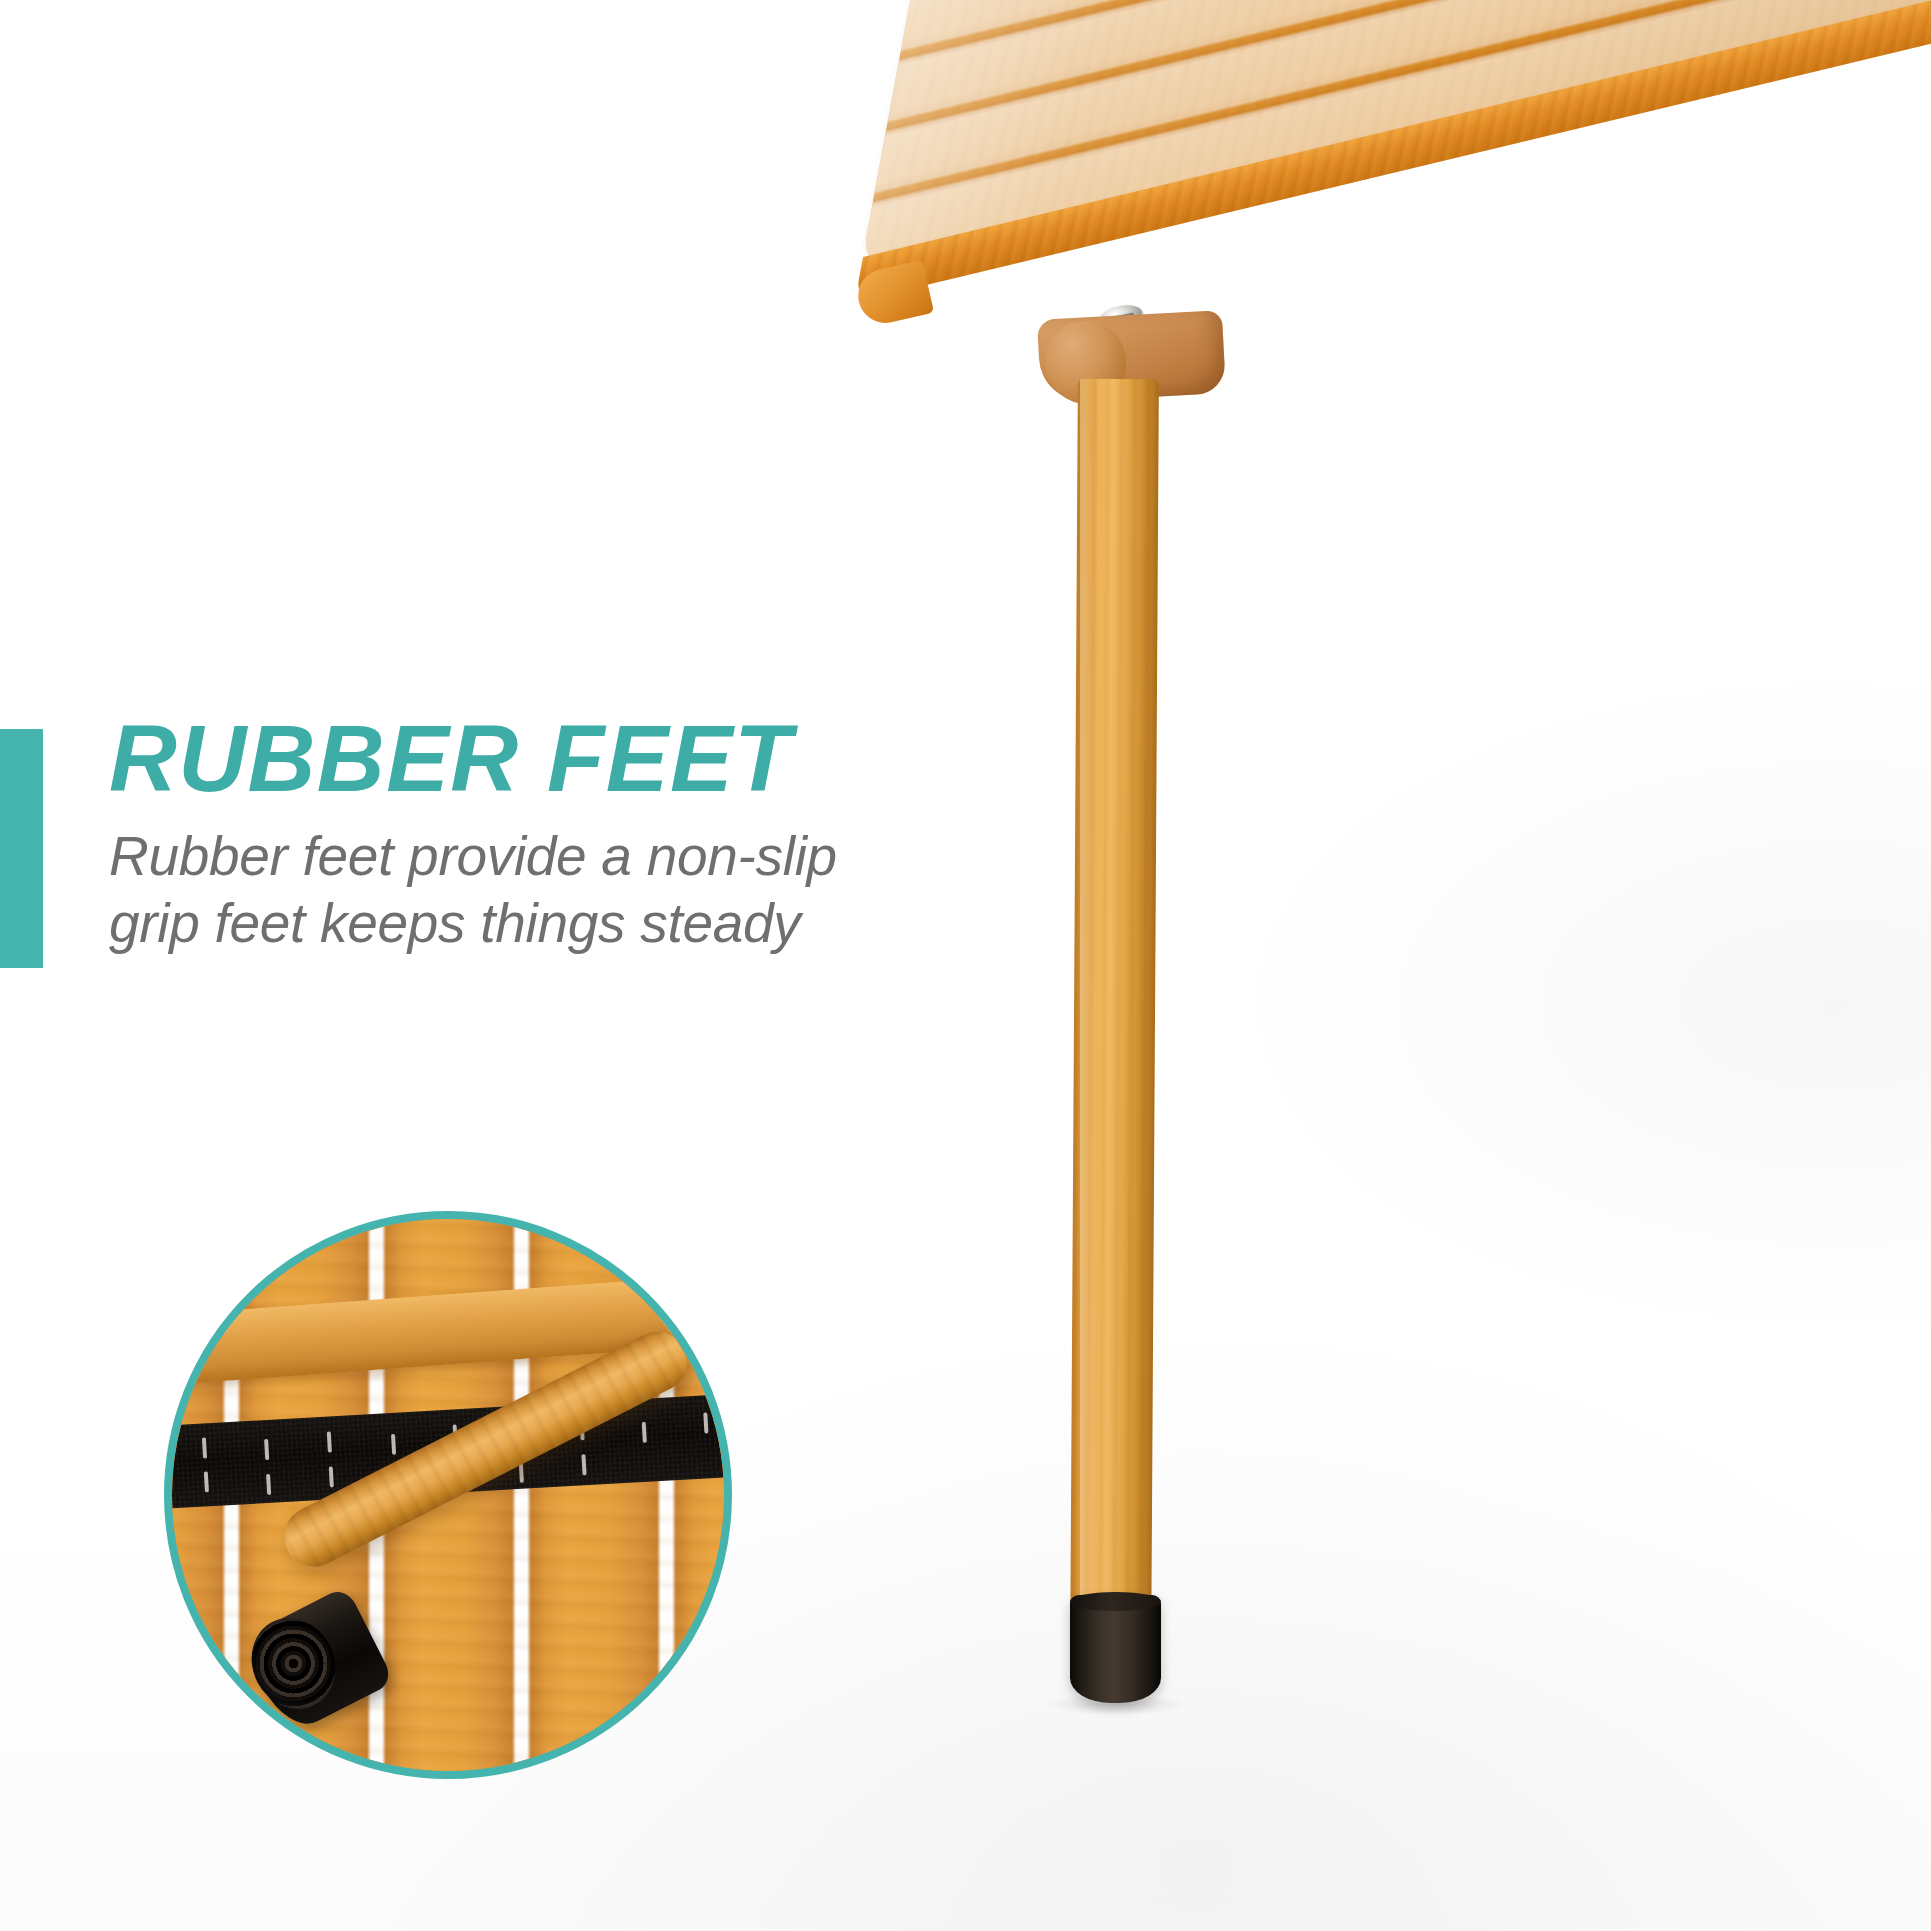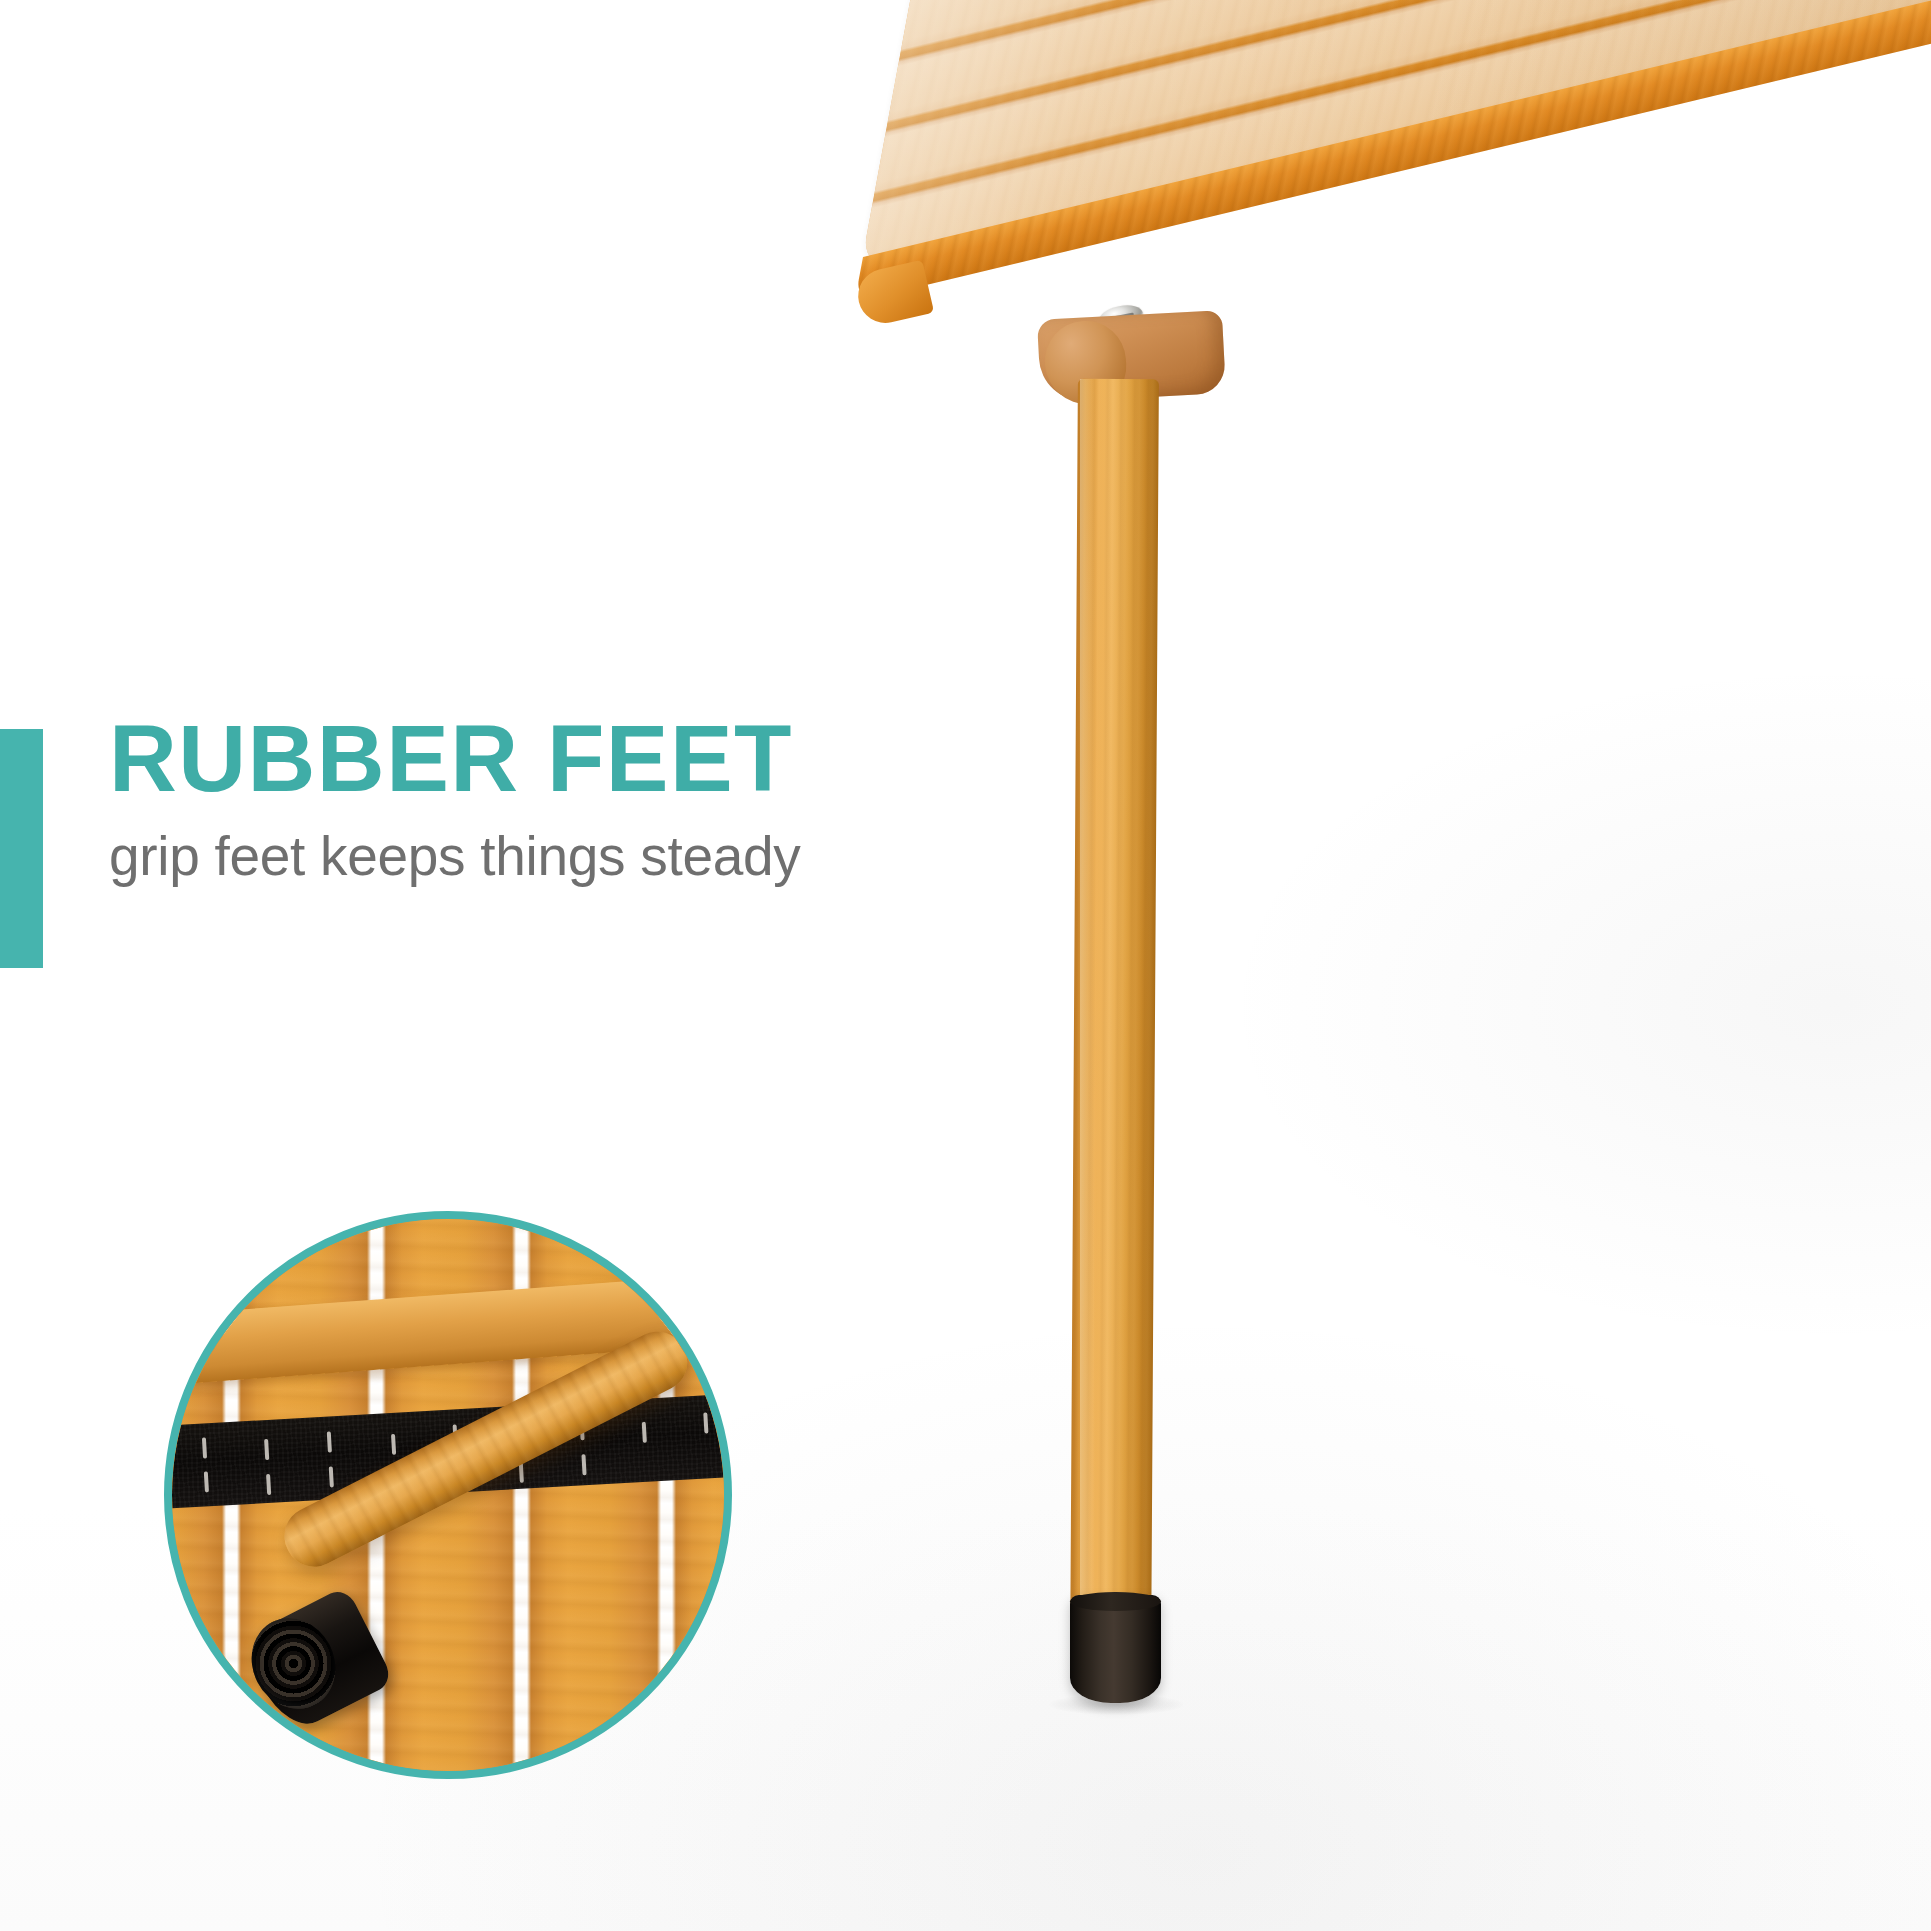--- a/index.html
+++ b/index.html
@@ -7,20 +7,21 @@
     padding: 0;
     background: #ffffff;
   }
   #stage {
     position: relative;
     width: 1931px;
     height: 1931px;
     overflow: hidden;
     background: #ffffff;
     font-family: "Liberation Sans", sans-serif;
+    font-style: italic;
   }
 
   
   .bg-gradient {
     position: absolute;
     inset: 0;
     background:
       radial-gradient(ellipse 1352px 869px at 62% 96%, rgba(150,150,150,0.085) 0%, rgba(150,150,150,0.0) 62%),
       radial-gradient(ellipse 869px 483px at 95% 52%, rgba(140,140,140,0.07) 0%, rgba(140,140,140,0) 70%),
       linear-gradient(180deg, #ffffff 0%, #ffffff 78%, #fbfbfb 100%);
@@ -469,20 +470,21 @@
     <div class="foot-shadow"></div>
     <div class="foot-cap"></div>
     <div class="foot-cap-lip"></div>
   </div>
 
   <div class="accent-bar"></div>
 
   <div class="headline">RUBBER FEET</div>
 
   <div class="subhead">
+    <span class="line">Rubber feet provide a non-slip</span>
     <span class="line">grip feet keeps things steady</span>
   </div>
 
   <div class="inset">
     <div class="inset-inner">
       <div class="inset-slats"></div>
       <div class="inset-slats-grain"></div>
       <div class="inset-rail"></div>
 
       <div class="inset-strap">

